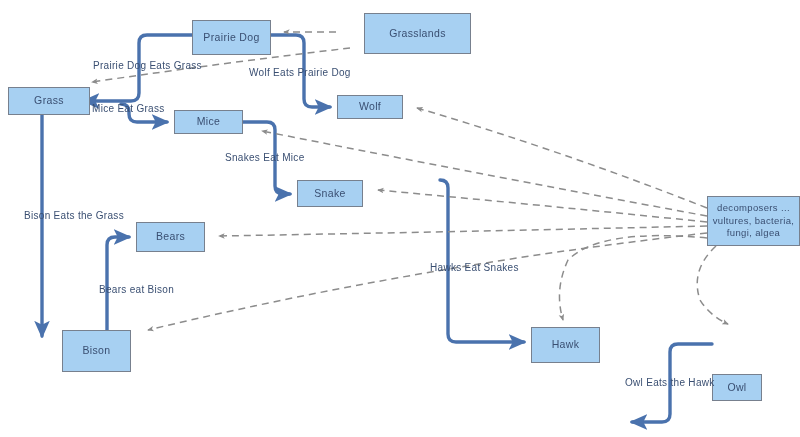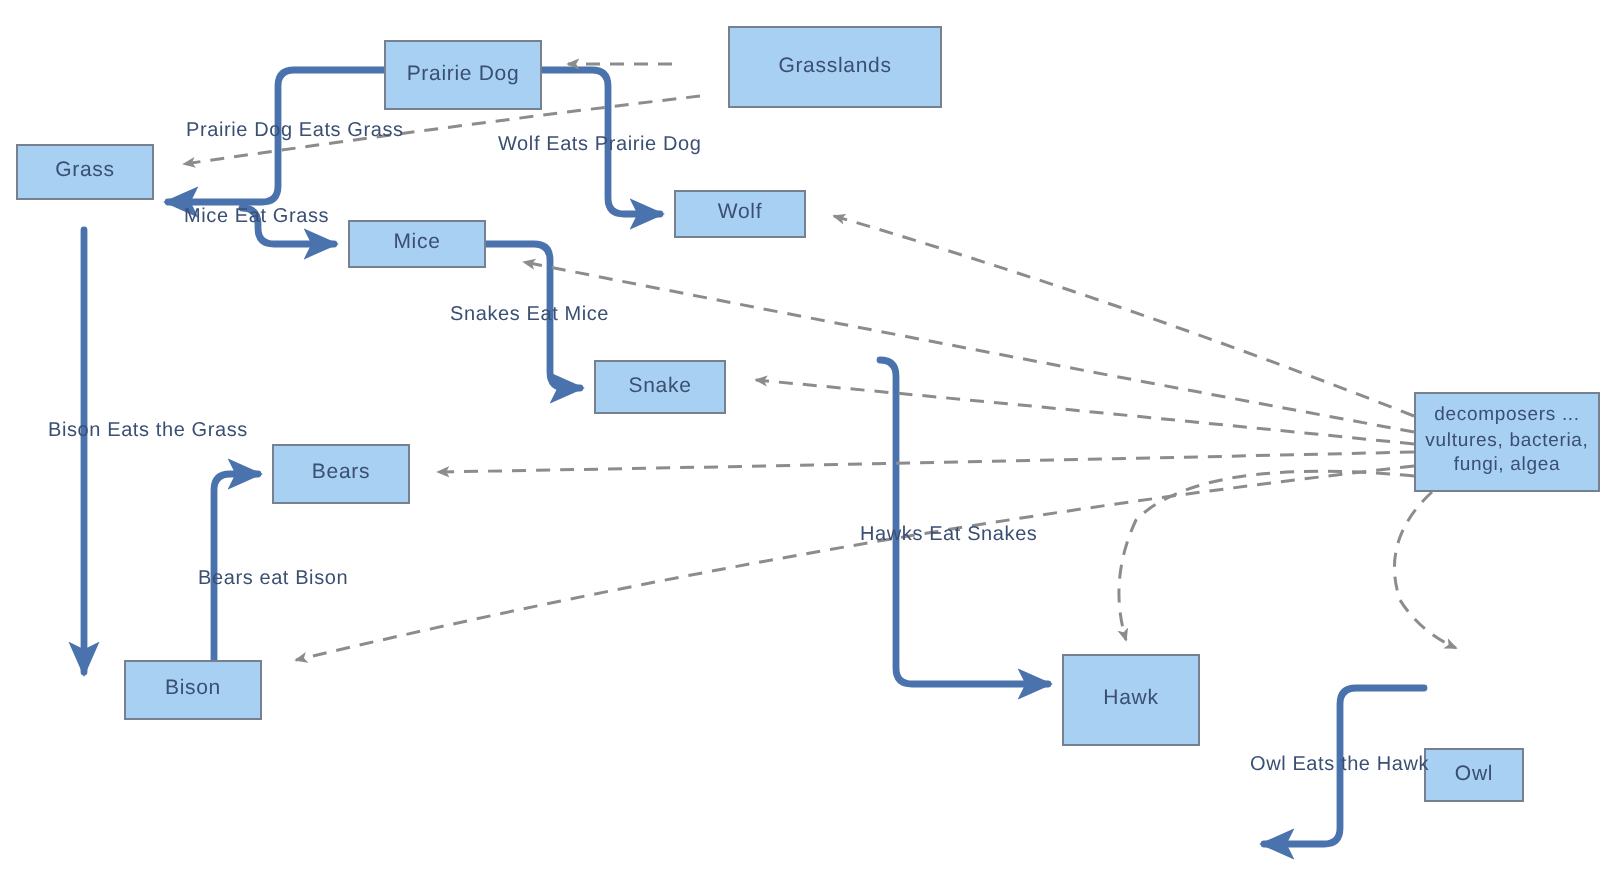--- a/index.html
+++ b/index.html
@@ -102,21 +102,21 @@
   </svg>
 
   <div class="node" style="left:192px; top:20px; width:79px; height:35px;">
     <span>Prairie Dog</span>
   </div>
 
   <div class="node" style="left:336px; top:13px; width:107px; height:41px;margin-left:28px;">
     <span>Grasslands</span>
   </div>
 
-  <div class="node" style="left:8px; top:72px; width:69px; height:28px;">
+  <div class="node" style="left:8px; top:87px; width:82px; height:28px;">
     <span>Grass</span>
   </div>
 
   <div class="node" style="left:174px; top:110px; width:69px; height:24px;">
     <span>Mice</span>
   </div>
 
   <div class="node" style="left:337px; top:95px; width:66px; height:24px;">
     <span>Wolf</span>
   </div>
@@ -126,25 +126,25 @@
   </div>
 
   <div class="node" style="left:136px; top:222px; width:69px; height:30px;">
     <span>Bears</span>
   </div>
 
   <div class="node multiline" style="left:707px; top:196px; width:93px; height:50px;">
     <span>decomposers ... vultures, bacteria, fungi, algea</span>
   </div>
 
-  <div class="node" style="left:62px; top:330px; width:69px; height:30px;">
+  <div class="node" style="left:62px; top:330px; width:69px; height:42px;">
     <span>Bison</span>
   </div>
 
-  <div class="node" style="left:531px; top:327px; width:69px; height:46px;">
+  <div class="node" style="left:531px; top:327px; width:69px; height:36px;">
     <span>Hawk</span>
   </div>
 
   <div class="node" style="left:712px; top:330px; width:50px; height:27px;margin-top:44px;">
     <span>Owl</span>
   </div>
 
   <div class="edge-label" style="left:83px; top:60px;padding-left:10px;">Prairie Dog Eats Grass</div>
 
   <div class="edge-label" style="left:249px; top:67px;">Wolf Eats Prairie Dog</div>

